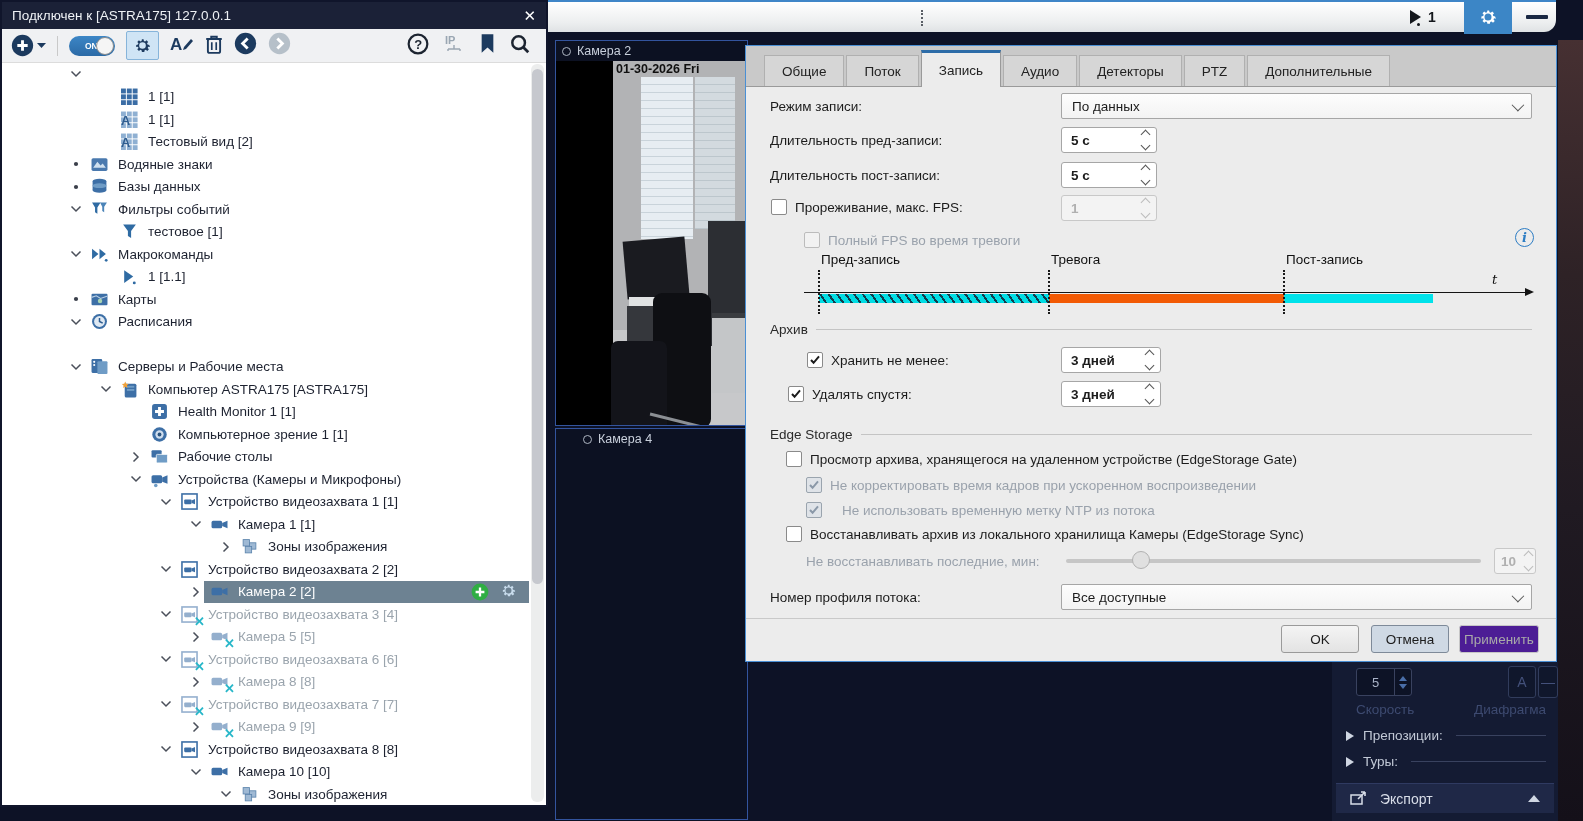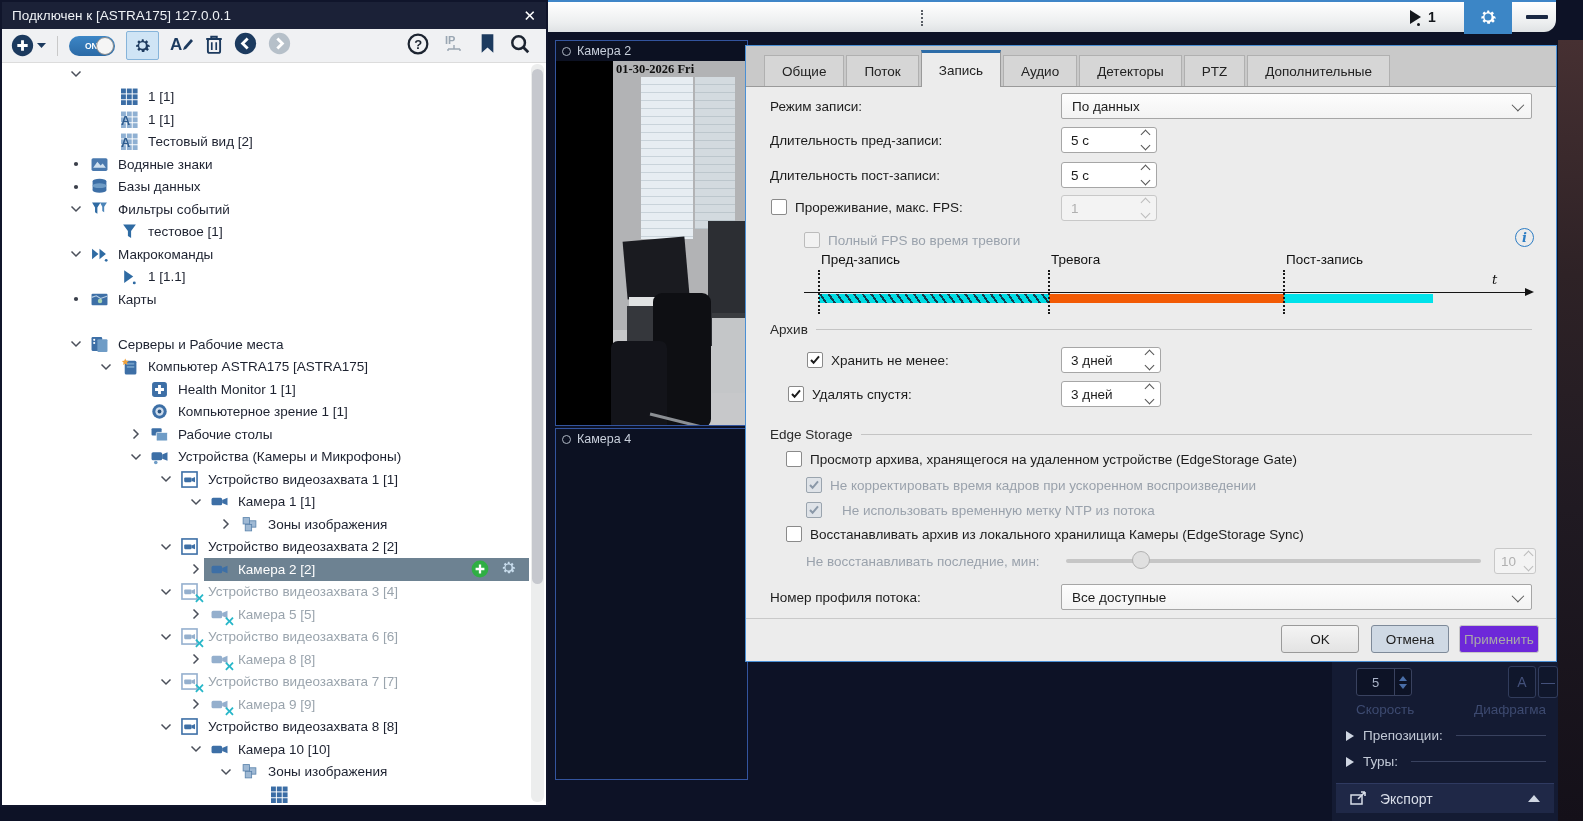--- a/index.html
+++ b/index.html
@@ -17,21 +17,21 @@
   .playtri::after{content:"";position:absolute;left:-4px;top:6px;width:3px;height:3px;border-radius:50%;background:#14171c;}
   .gearbtn{position:absolute;left:916px;top:-2px;width:48px;height:34px;background:#3c86c6;display:flex;align-items:center;justify-content:center;}
   .minbtn{position:absolute;left:978px;top:13px;width:22px;height:4px;background:#1b2944;border-radius:1px;}
   .corner{position:absolute;right:0;top:0;width:27px;height:40px;background:#0d1226;}
   
   .tile{position:absolute;left:7px;width:193px;background:#0c1122;border:1px solid #33549e;box-sizing:border-box;}
   .tilehead{height:20px;display:flex;align-items:center;gap:6px;padding:0 6px;color:#c9d0dc;font-size:12.5px;background:#0c1122;}
   .camdot{width:9px;height:9px;border:1.3px solid #aeb6c2;border-radius:50%;box-sizing:border-box;}
   .video{position:absolute;left:0;top:20px;right:0;bottom:0;background:#000;overflow:hidden;}
   .scene{position:absolute;left:57px;top:0;right:0;bottom:0;background:#b2b3b5;}
-  .ts{position:absolute;left:4px;top:1px;color:#101010;font-family:Liberation Serif, serif;font-weight:bold;font-size:12.5px;white-space:nowrap;}
+  .ts{position:absolute;left:4px;top:1px;color:#101010;font-family:Liberation Sans, sans-serif;font-weight:bold;font-size:12.5px;white-space:nowrap;}
   .sliver{position:absolute;right:0;top:40px;width:25px;bottom:0;
           background:linear-gradient(#463032,#2e2226 30%,#201a22 60%,#141019);}
   
   .ptz{position:absolute;left:784px;top:662px;width:226px;bottom:0;background:#141b33;color:#c2c9d6;font-size:13.5px;}
   .dspin{position:absolute;left:24px;top:6px;width:56px;height:28px;background:#0d1326;border:1px solid #39425f;border-radius:3px;display:flex;align-items:center;box-sizing:border-box;}
   .dspin .val{flex:1;text-align:center;color:#aab3c8;font-size:13px;}
   .darrows{width:16px;display:flex;flex-direction:column;align-items:center;gap:3px;border-left:1px solid #39425f;height:100%;justify-content:center;}
   .tri-up{width:0;height:0;border-bottom:5px solid #4a6ea8;border-left:4px solid transparent;border-right:4px solid transparent;}
   .tri-dn{width:0;height:0;border-top:5px solid #4a6ea8;border-left:4px solid transparent;border-right:4px solid transparent;}
   .sqbtn{position:absolute;top:4px;width:26px;height:30px;background:#10172c;border:1px solid #313c5c;border-radius:3px;color:#43507a;font-size:14px;display:flex;align-items:center;justify-content:center;}
@@ -43,21 +43,21 @@
   .collarrow{margin-left:auto;width:0;height:0;border-bottom:7px solid #cfd6e2;border-left:6px solid transparent;border-right:6px solid transparent;}
   
   #dialog{position:absolute;left:745px;top:45px;width:812px;height:617px;background:#ececec;border:1px solid #4a8fd4;box-sizing:border-box;z-index:2;font-size:13.5px;color:#1c1c1c;}
   .tabbar{position:absolute;left:0;top:0;right:0;height:41px;background:#c9c9c9;border-bottom:1px solid #9a9a9a;display:flex;align-items:flex-end;padding-left:18px;box-sizing:border-box;}
   .tab{height:31px;display:flex;align-items:center;padding:0 17px;background:#d6d6d6;border:1px solid #b0b0b0;border-bottom:none;margin-right:2px;font-size:13.5px;color:#222;box-sizing:border-box;}
   .tab.active{height:37px;background:#ececec;border:1px solid #9a9a9a;border-top:3px solid #2d6ca8;border-bottom:none;position:relative;top:1px;}
   .dl{position:absolute;left:24px;height:26px;display:flex;align-items:center;}
   .combo{position:absolute;left:315px;right:24px;height:26px;background:linear-gradient(#fdfdfd,#f3f3f3);border:1px solid #a6a6a6;border-radius:2px;display:flex;align-items:center;padding:0 10px;box-sizing:border-box;}
   .combochev{margin-left:auto;width:8px;height:8px;border-right:1.6px solid #555;border-bottom:1.6px solid #555;transform:rotate(45deg) translateY(-2px);}
   .spin{position:absolute;left:315px;width:96px;height:26px;background:#fff;border:1px solid #a6a6a6;border-radius:3px;display:flex;align-items:center;box-sizing:border-box;}
-  .spin .sval{flex:1;padding-left:9px;}
+  .spin .sval{flex:1;padding-left:9px;font-weight:bold;}
   .sarrows{width:22px;display:flex;flex-direction:column;align-items:center;gap:4px;}
   .sc{width:6px;height:6px;border-right:1.5px solid #555;border-bottom:1.5px solid #555;}
   .sc.up{transform:rotate(-135deg);} .sc.dn{transform:rotate(45deg);}
   .spin.dis{background:#f3f3f3;border-color:#c8c8c8;color:#b0b0b0;}
   .spin.dis .sc{border-color:#bcbcbc;}
   .cbrow{position:absolute;display:flex;align-items:center;gap:8px;height:18px;}
   .cb{width:16px;height:16px;background:#fff;border:1px solid #8a8a8a;border-radius:2px;box-sizing:border-box;display:flex;align-items:center;justify-content:center;flex:0 0 16px;}
   .cb svg{width:12px;height:12px;}
   .cb.discheck{background:#dfe3e8;border-color:#9aa4ae;}
   .graylab{color:#9aa2ac;}
@@ -75,21 +75,21 @@
   .seg.alarm{background:#f25a05;}
   .seg.post{background:#00e2ea;}
   .tldot{position:absolute;top:24px;height:44px;width:0;border-left:2px dotted #1a1a1a;}
   
   .slider{position:absolute;left:320px;width:415px;top:11px;height:4px;background:#c6c6c6;border-radius:2px;}
   .sthumb{position:absolute;left:66px;top:-8px;width:18px;height:18px;border-radius:50%;background:#e0e0e0;border:1px solid #b2b2b2;box-sizing:border-box;}
   .sepline{position:absolute;left:0;right:0;border-top:1px solid #c9c9c9;}
   .btn{position:absolute;height:28px;border-radius:3px;display:flex;align-items:center;justify-content:center;font-size:13.5px;box-sizing:border-box;}
   .btn.ok{background:linear-gradient(#f4f4f4,#e3e3e3);border:1px solid #9a9a9a;color:#1c1c1c;}
   .btn.cancel{background:#cfd9e4;border:1px solid #7e8a99;color:#1c1c1c;}
-  .btn.apply{background:#6d28d9;border:1px solid #c6c6c6;color:#a9a9a9;}
+  .btn.apply{background:#4c1d95;border:1px solid #c6c6c6;color:#a9a9a9;}
   
   #leftwin{position:absolute;left:0;top:0;width:548px;height:807px;background:#fff;border:2px solid #10152b;box-sizing:border-box;z-index:3;}
   .titlebar{height:27px;background:#1b2137;color:#eef1f5;display:flex;align-items:center;padding:0 10px;font-size:13.5px;}
   .closex{margin-left:auto;color:#fff;font-size:15px;cursor:default;}
   .toolbar{height:33px;background:#f0f1f3;display:flex;align-items:center;gap:11px;padding:0 9px;border-bottom:1px solid #dcdcdc;}
   .tb-sep{width:0;height:20px;border-left:1px solid #c9c9c9;}
   .toggle{width:46px;height:20px;border-radius:10px;background:linear-gradient(#3c86c6,#2b6aa6);position:relative;display:flex;align-items:center;}
   .toggle .ontxt{color:#fff;font-size:8.5px;font-weight:bold;margin-left:16px;}
   .knob{position:absolute;right:1px;top:1px;width:18px;height:18px;border-radius:50%;background:#f5f5f5;border:1px solid #8a8a8a;box-sizing:border-box;}
   .gearhl{width:31px;height:27px;background:#cfe4f5;border:1px solid #86b4da;border-radius:2px;display:flex;align-items:center;justify-content:center;}
@@ -149,21 +149,21 @@
           <div class="abs" style="left:16px;top:236px;width:72px;height:9px;background:#e0e2e3;"></div>
           <div class="abs" style="left:14px;top:245px;width:80px;height:38px;background:#35373c;"></div>
           <div class="abs" style="left:40px;top:232px;width:58px;height:135px;background:#0e0f13;border-radius:9px;"></div>
           <div class="abs" style="left:-2px;top:280px;width:56px;height:125px;background:#13141a;border-radius:7px;"></div>
           <div class="abs" style="left:36px;top:360px;width:70px;height:3px;background:#8b8f94;transform:rotate(14deg);"></div>
         </div>
         <div class="ts" style="left:60px;">01-30-2026 Fri</div>
       </div>
     </div>
 
-    <div class="tile" style="top:428px;height:352px;">
+    <div class="tile" style="top:428px;height:392px;padding-left:21px;">
       <div class="tilehead">
         <span class="camdot"></span>
         <span>Камера 4</span>
       </div>
       <div class="video" style="background:#0c1122;"></div>
     </div>
 
     <div class="sliver"></div>
 
     <div class="ptz">
@@ -622,20 +622,35 @@
             <span class="ticon">
               <svg viewBox="0 0 16 16">
                 <rect x="0.5" y="2.5" width="15" height="11" rx="1" fill="#3d6fa6"></rect>
                 <path d="M0.5 6 l4.5 -1.5 4 2.5 6 -2" stroke="#bcd2e6" stroke-width="1" fill="none"></path>
                 <circle cx="8.5" cy="9.5" r="2.1" fill="#a9d6b4"></circle>
               </svg>
             </span>
             <span class="tlabel">Карты</span>
           </span>
         </div>
+        <div class="trow" style="padding-left: 66px;">
+          <span class="exp"><svg viewBox="0 0 16 16" width="16" height="16">
+              <path d="M3.5 5.5 8 10 12.5 5.5" stroke="#4a4f5a" stroke-width="1.5" fill="none"></path>
+            </svg></span>
+          <span class="rin">
+            <span class="ticon">
+              <svg viewBox="0 0 16 16">
+                <circle cx="8" cy="8" r="7" fill="#3d6fa6"></circle>
+                <circle cx="8" cy="8" r="5.1" fill="#dfe9f3"></circle>
+                <path d="M8 4.7 V8 L11 9.6" stroke="#2d5c8f" stroke-width="1.4" fill="none"></path>
+              </svg>
+            </span>
+            <span class="tlabel">Расписания</span>
+          </span>
+        </div>
         <div class="trow" style="padding-left: 96px;">
           <span class="exp"></span>
         </div>
         <div class="trow" style="padding-left: 66px;">
           <span class="exp"><svg viewBox="0 0 16 16" width="16" height="16">
               <path d="M3.5 5.5 8 10 12.5 5.5" stroke="#4a4f5a" stroke-width="1.5" fill="none"></path>
             </svg></span>
           <span class="rin">
             <span class="ticon">
               <svg viewBox="0 0 16 16">

